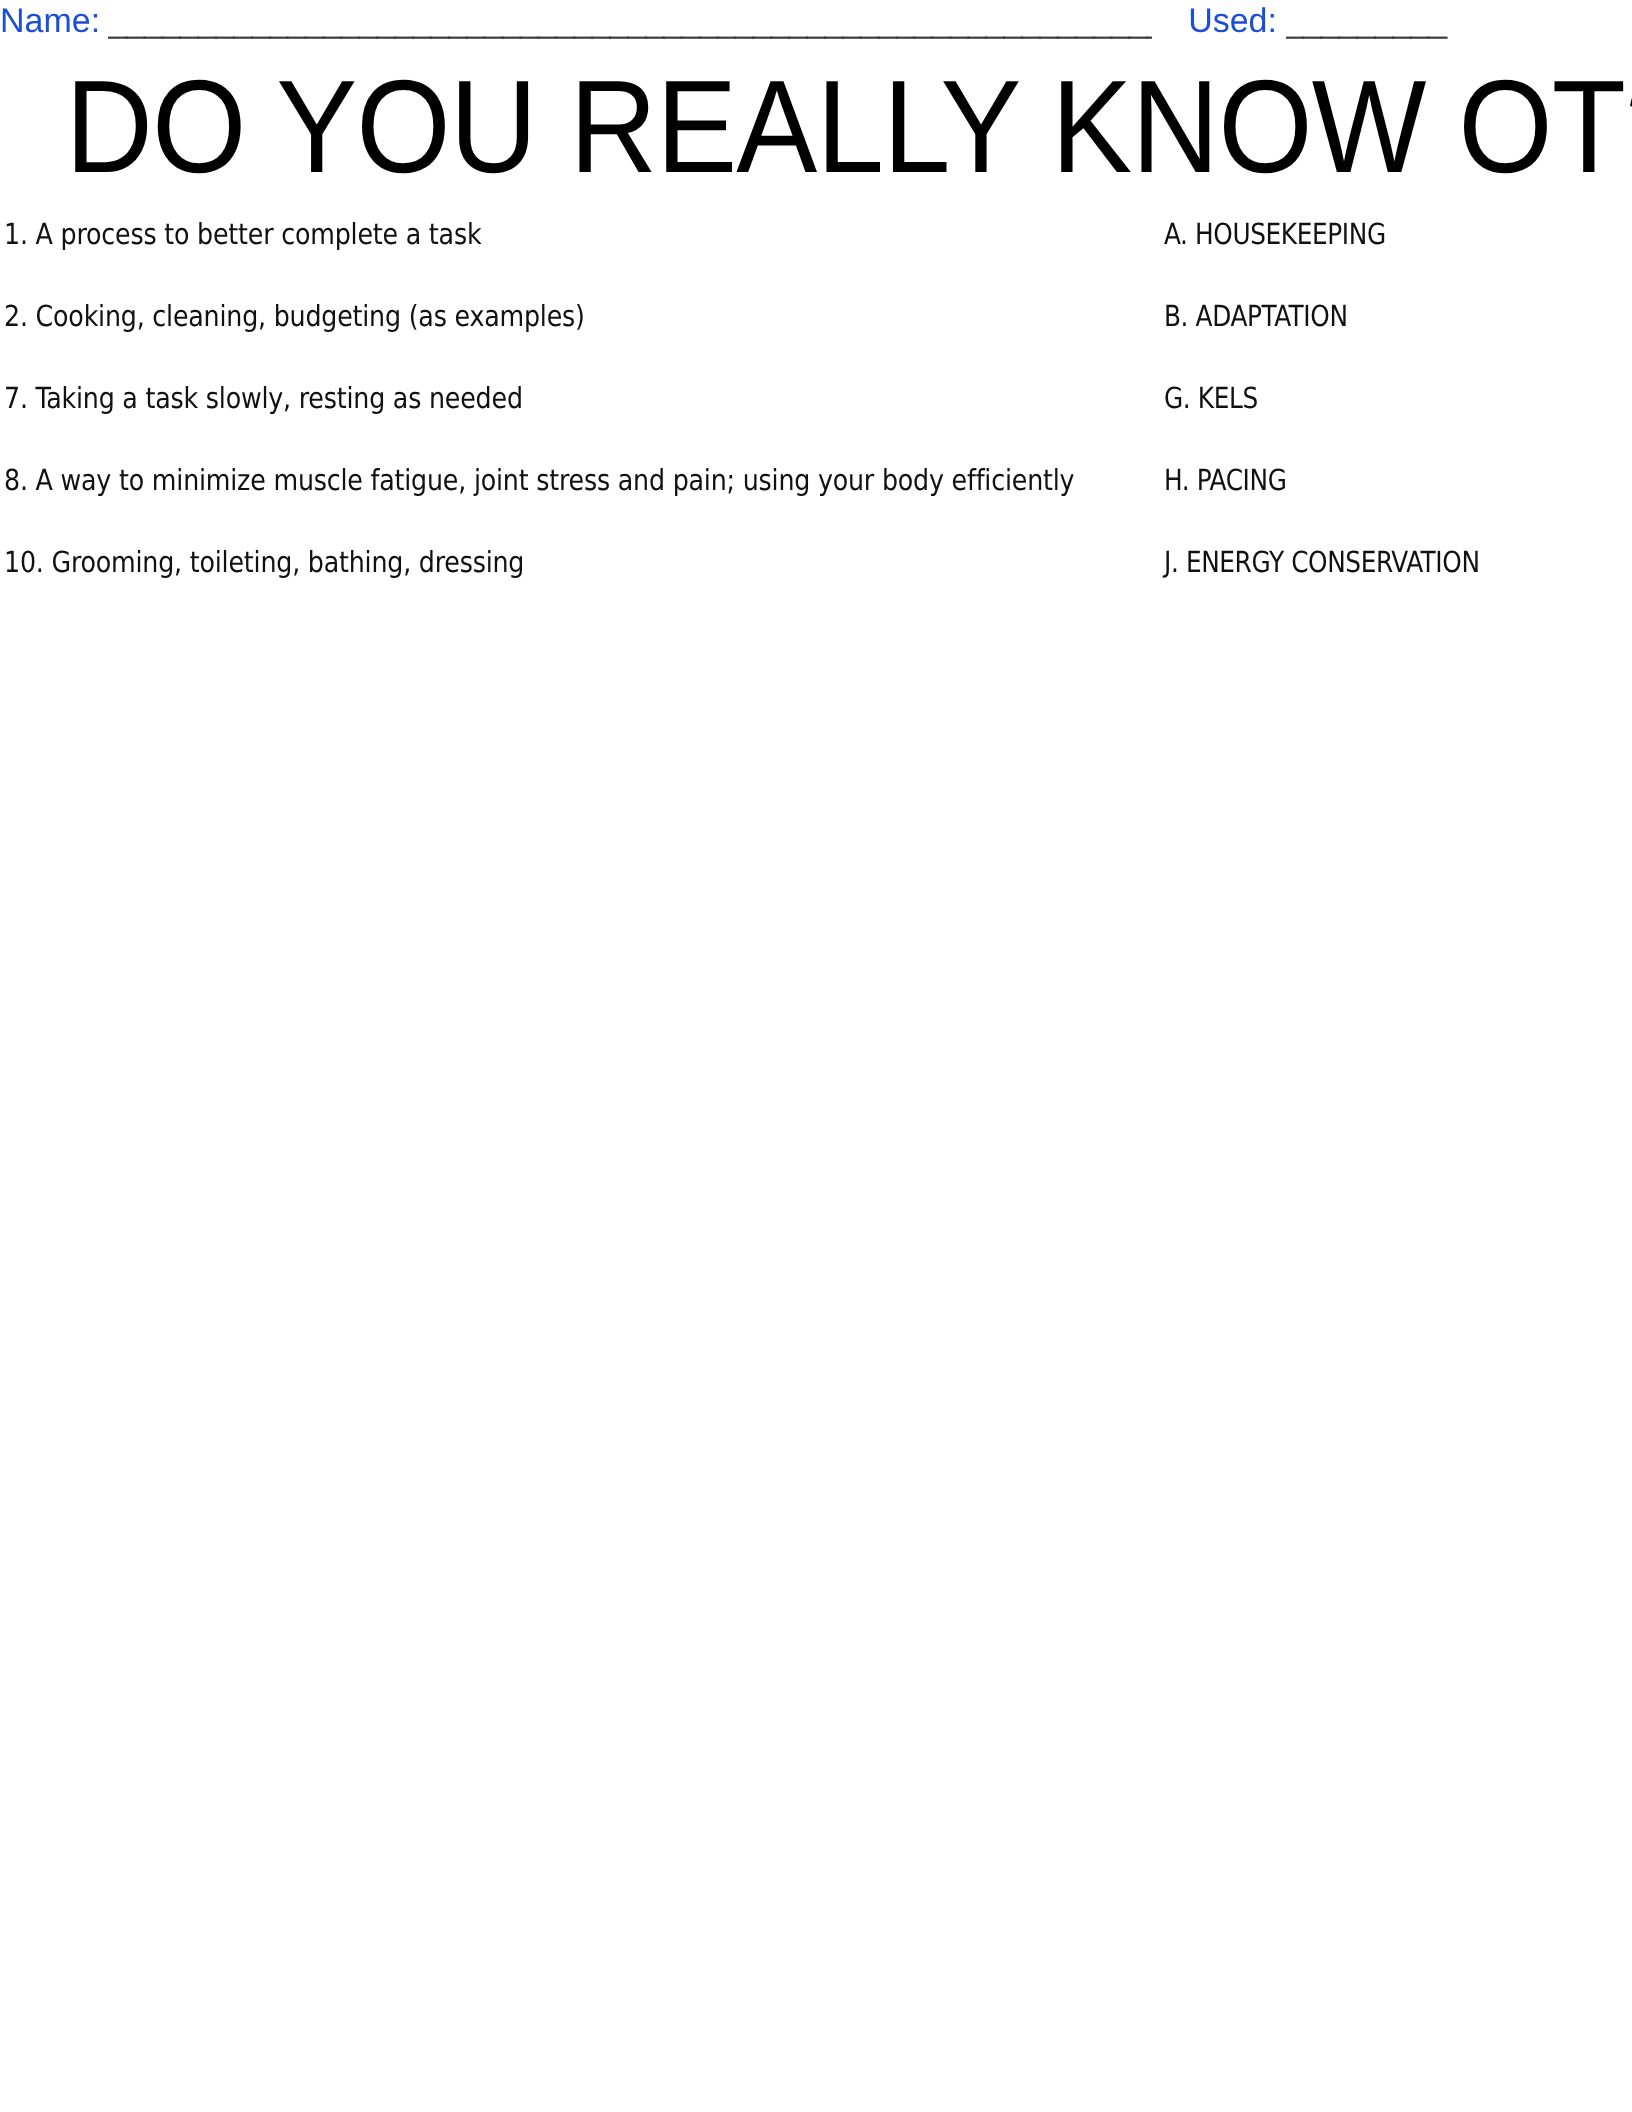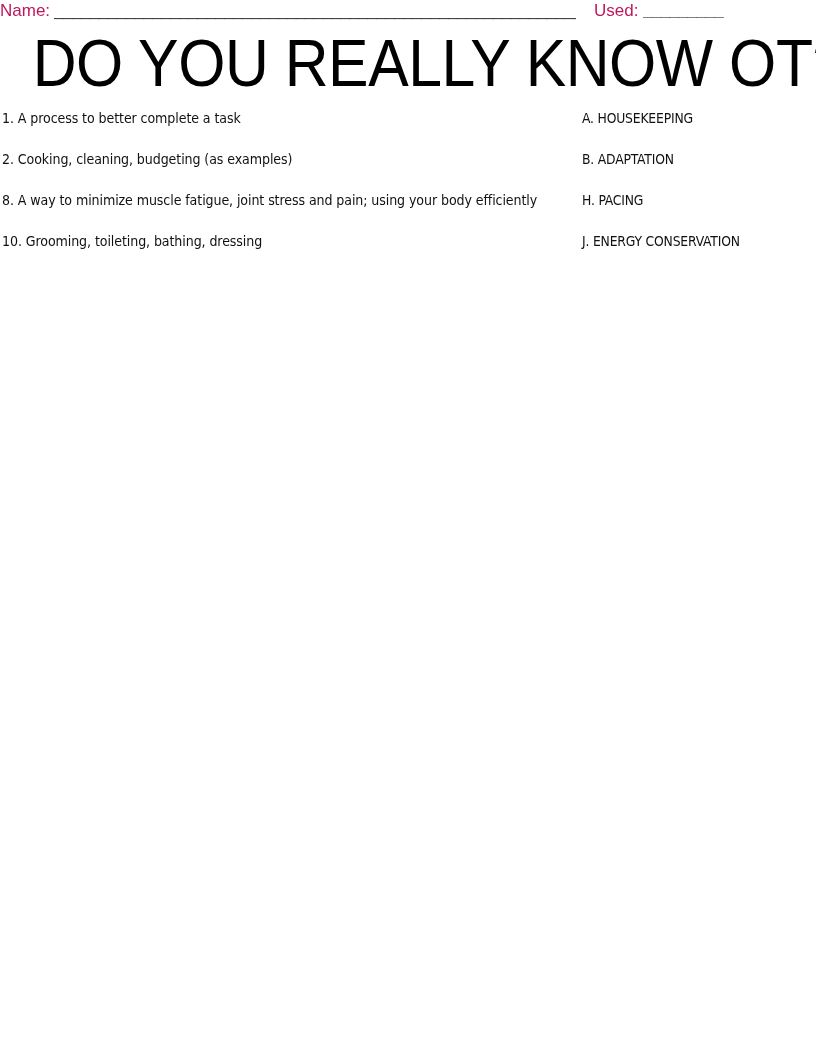--- a/index.html
+++ b/index.html
@@ -33,40 +33,39 @@
     display: flex;
     align-items: baseline;
     font-family: "Liberation Sans", sans-serif;
     font-size: 17px;
     line-height: 22px;
     white-space: nowrap;
   }
   .nd-label {
     font-family: "Liberation Sans", sans-serif;
     font-size: 17px;
-    color: #be185d;
+    color: #1d4ed8;
   }
   .nd-rule {
     display: inline-block;
     font-family: "Liberation Sans", sans-serif;
     font-size: 17px;
     color: #3a3a3a;
     letter-spacing: -0.5px;
     overflow: hidden;
     white-space: nowrap;
     vertical-align: baseline;
   }
   .nd-rule.name-rule {
     width: 522px;
     margin-left: 4px;
   }
   .nd-rule.date-rule {
     width: 82px;
     margin-left: 4px;
-    font-weight: bold;
   }
   .nd-gap {
     display: inline-block;
     width: 18px;
   }
 
   
   .title {
     position: absolute;
     left: 0px;
@@ -144,20 +143,24 @@
 
     <div class="match-row">
       <div class="q-cell">2. Cooking, cleaning, budgeting (as examples)</div>
       <div class="a-cell">B. ADAPTATION</div>
     </div>
 
 
 
 
 
+    <div class="match-row">
+      <div class="q-cell">7. Taking a task slowly, resting as needed</div>
+      <div class="a-cell">G. KELS</div>
+    </div>
 
     <div class="match-row">
       <div class="q-cell">8. A way to minimize muscle fatigue, joint stress and pain; using your body efficiently</div>
       <div class="a-cell">H. PACING</div>
     </div>
 
 
     <div class="match-row">
       <div class="q-cell">10. Grooming, toileting, bathing, dressing</div>
       <div class="a-cell">J. ENERGY CONSERVATION</div>

